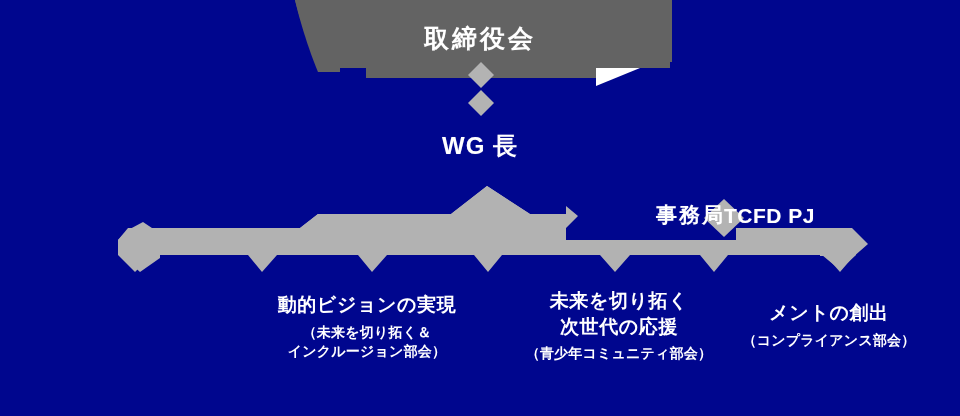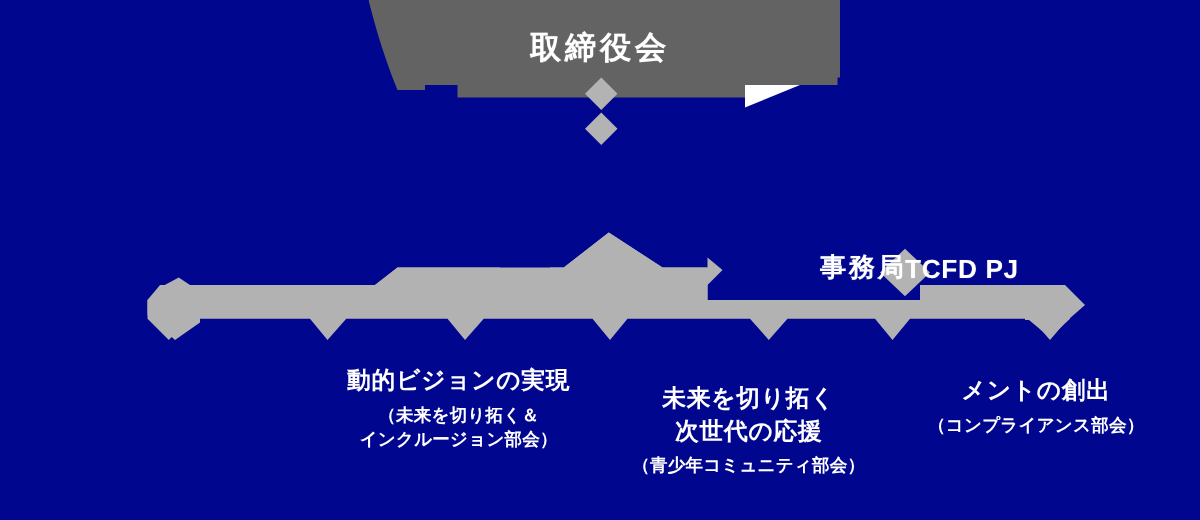--- a/index.html
+++ b/index.html
@@ -89,21 +89,21 @@
     color: #ffffff;
     font-size: 14px;
     font-weight: 700;
     line-height: 1.35;
     letter-spacing: 0.2px;
     white-space: pre-line;
     margin-top: 5px;
   }
   .pillar-1 { left: 17px; }
   .pillar-2 { left: 252px; top: 292px; }
-  .pillar-3 { left: 484px; top: 288px; margin-top: 19px; }
+  .pillar-3 { left: 504px; top: 288px; }
   .pillar-4 { left: 714px; top: 300px; }
 </style>
 </head>
 <body>
 
 <div id="stage">
 
   <svg class="layer" viewBox="0 0 960 416" preserveAspectRatio="none">
 
     <path fill="#636363" d="M 295,0 L 670,0 L 670,68 L 596,68 L 596,78 L 366,78 L 366,68 L 318,68
@@ -163,20 +163,21 @@
 
     <path fill="#b2b2b2" d="M 451,214 L 487,186 L 530,214 L 566,214 L 566,240 L 440,240 L 440,214 Z"></path>
 
     <path fill="#b2b2b2" d="M 820,228 L 852,228 L 868,244 L 852,258 L 840,272 L 826,256 L 820,256 Z"></path>
 
     <path fill="#b3b3b3" d="M 724,199 L 744,218 L 724,237 L 704,218 Z"></path>
   </svg>
 
   <div class="lbl board-title">取締役会</div>
 
+  <div class="lbl wg-title">WG 長</div>
 
   <div class="lbl office-title">事務局</div>
 
   <div class="lbl tcfd-title">TCFD PJ</div>
 
 
   <div class="pillar pillar-2">
     <span class="main">動的ビジョンの実現</span>
     <span class="sub">（未来を切り拓く＆
 インクルージョン部会）</span>

